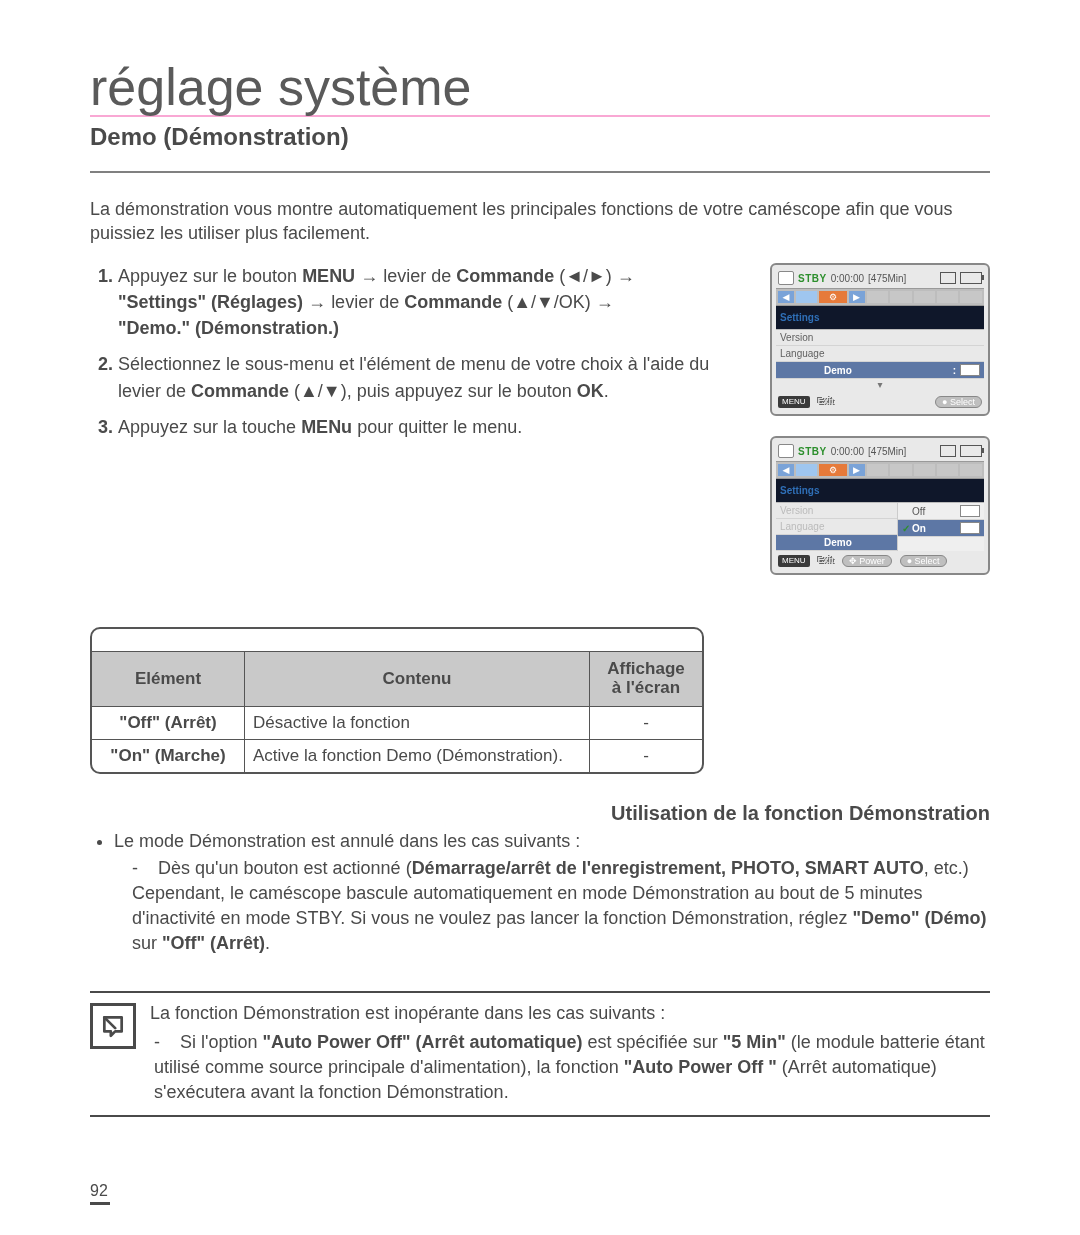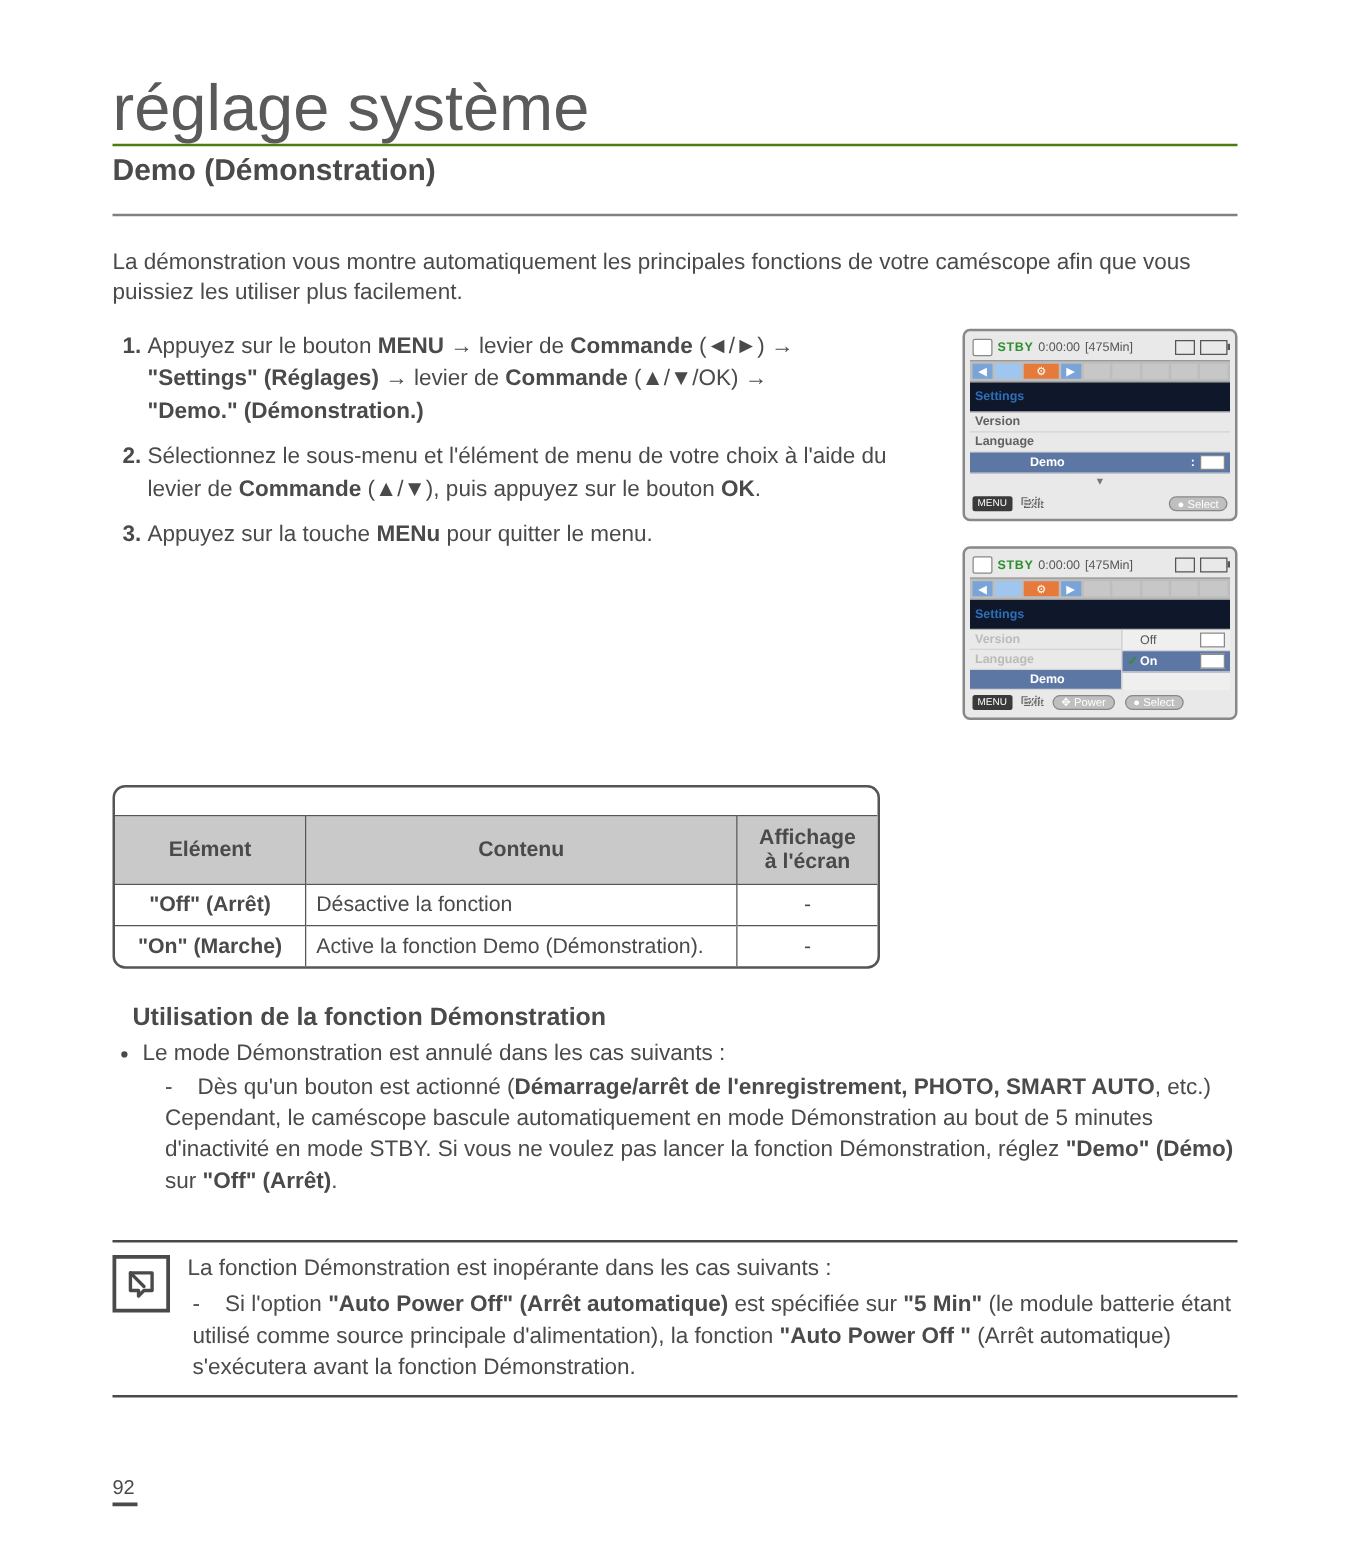--- a/index.html
+++ b/index.html
@@ -15,21 +15,21 @@
     width: 1080px;
     min-height: 1235px;
     padding: 60px 90px 40px 90px;
     position: relative;
   }
   h1.page-title {
     font-weight: 400;
     font-size: 52px;
     margin: 0 0 2px 0;
     color: #5a5a5a;
-    border-bottom: 2px solid #4d7c0f;
+    border-bottom: 2px solid #f9a8d4;
     padding-bottom: 0;
     line-height: 1.05;
   }
   h2.section-title {
     font-weight: 700;
     font-size: 24px;
     margin: 6px 0 6px 0;
     color: #4a4a4a;
     border-bottom: 2px solid #808080;
     padding-bottom: 20px;
@@ -117,21 +117,20 @@
   }
   .menu-list { background:#e9e9e9; }
   .menu-item {
     display:flex;
     align-items:center;
     justify-content:space-between;
     padding:2px 4px;
     font-size:10px;
     color:#616161;
     border-bottom:1px solid #d4d4d4;
-    font-weight:bold;
   }
   .menu-item.hl { background:#5d77a5; color:#fff; font-weight:700;padding-left:48px; }
   .menu-item .vicon {
     width:18px; height:10px; border:1px solid #888; background:#fff; display:inline-block;
   }
   .menu-dots { text-align:center; font-size:10px; color:#777; padding:0 0 2px; }
   .lcd-bottom {
     display:flex;
     gap:8px;
     justify-content:flex-start;
@@ -197,22 +196,23 @@
     border-right:1px solid #555;
     border-top:1px solid #555;
     vertical-align:middle;
   }
   table.submenu td:last-child { border-right:none; text-align:center; }
   table.submenu td.elt { font-weight:700; text-align:center; white-space:nowrap; }
 
   h3.func-title {
     font-size:20px;
     font-weight:700;
-    margin: 28px 0 4px 16px;
+    margin: 28px 0 4px 4px;
     color:#4a4a4a;
+    text-align:right;
   }
   ul.func-list {
     margin: 0 0 0 24px;
     padding: 0;
     font-size:18px;
     line-height:1.4;
   }
   ul.func-list > li { margin-bottom:4px; }
   ul.func-list ul {
     list-style: none;

